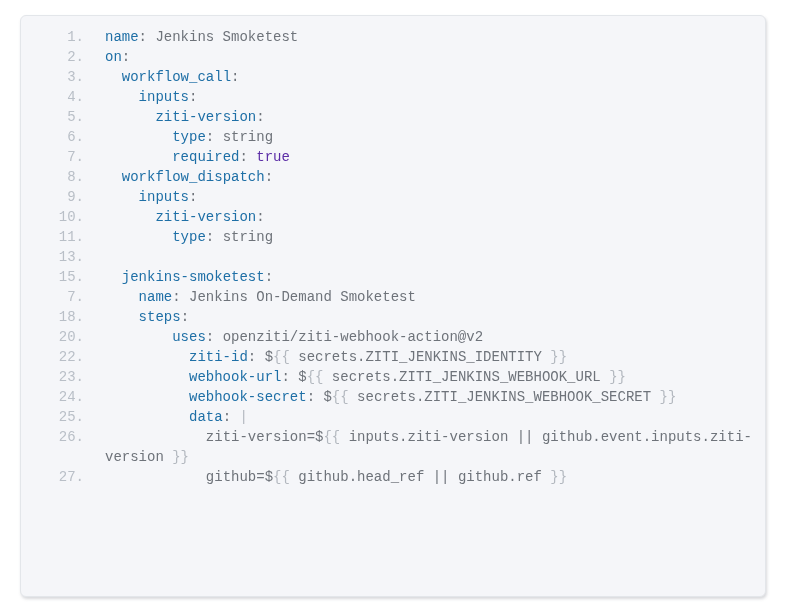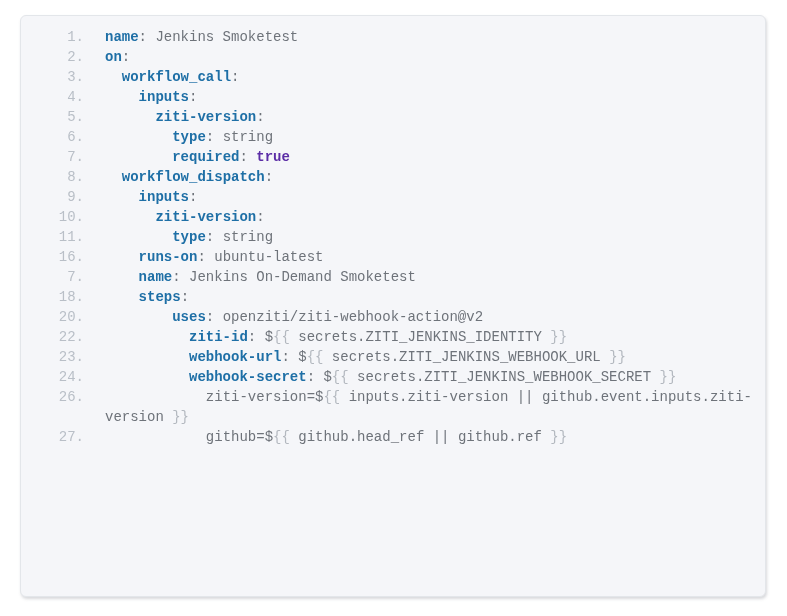--- a/index.html
+++ b/index.html
@@ -37,24 +37,24 @@
     user-select: none;
     white-space: pre;
   }
   .line-code {
     flex: 0 0 658px;
     max-width: 658px;
     white-space: pre-wrap;
     word-break: normal;
     color: var(--plain, #6e737a);
   }
-  .tok-key   { color: var(--key, #1e6fa6); font-weight: bold; }
+  .tok-key   { color: var(--key, #1e6fa6); font-weight: normal; }
   .tok-plain { color: var(--plain, #6e737a); }
   .tok-light { color: var(--light, #b3b8bf); }
-  .tok-bool  { color: var(--bool, #5b2da6); font-weight: bold; }
+  .tok-bool  { color: var(--bool, #5b2da6); font-weight: normal; }
 </style>
 </head>
 <body>
 
 <div class="code-card">
   <div>
       <div class="code-line">
         <span class="line-num">1.</span>
         <span class="line-code"><span class="tok-key">name</span><span class="tok-plain">: Jenkins Smoketest</span></span>
       </div>
@@ -92,22 +92,26 @@
       </div>
       <div class="code-line">
         <span class="line-num">10.</span>
         <span class="line-code"><span class="tok-plain">      </span><span class="tok-key">ziti-version</span><span class="tok-plain">:</span></span>
       </div>
       <div class="code-line">
         <span class="line-num">11.</span>
         <span class="line-code"><span class="tok-plain">        </span><span class="tok-key">type</span><span class="tok-plain">: string</span></span>
       </div>
       <div class="code-line">
-        <span class="line-num">16.</span>
-        <span class="line-code"><span class="tok-plain">    </span><span class="tok-key">runs-on</span><span class="tok-plain">: ubuntu-latest</span></span>
+        <span class="line-num">13.</span>
+        <span class="line-code"></span>
+      </div>
+      <div class="code-line">
+        <span class="line-num">15.</span>
+        <span class="line-code"><span class="tok-plain">  </span><span class="tok-key">jenkins-smoketest</span><span class="tok-plain">:</span></span>
       </div>
       <div class="code-line">
         <span class="line-num">7.</span>
         <span class="line-code"><span class="tok-plain">    </span><span class="tok-key">name</span><span class="tok-plain">: Jenkins On-Demand Smoketest</span></span>
       </div>
       <div class="code-line">
         <span class="line-num">18.</span>
         <span class="line-code"><span class="tok-plain">    </span><span class="tok-key">steps</span><span class="tok-plain">:</span></span>
       </div>
       <div class="code-line">
@@ -120,20 +124,24 @@
       </div>
       <div class="code-line">
         <span class="line-num">23.</span>
         <span class="line-code"><span class="tok-plain">          </span><span class="tok-key">webhook-url</span><span class="tok-plain">: $</span><span class="tok-light">{{</span><span class="tok-plain"> secrets.ZITI_JENKINS_WEBHOOK_URL </span><span class="tok-light">}}</span></span>
       </div>
       <div class="code-line">
         <span class="line-num">24.</span>
         <span class="line-code"><span class="tok-plain">          </span><span class="tok-key">webhook-secret</span><span class="tok-plain">: $</span><span class="tok-light">{{</span><span class="tok-plain"> secrets.ZITI_JENKINS_WEBHOOK_SECRET </span><span class="tok-light">}}</span></span>
       </div>
       <div class="code-line">
+        <span class="line-num">25.</span>
+        <span class="line-code"><span class="tok-plain">          </span><span class="tok-key">data</span><span class="tok-plain">: </span><span class="tok-light">|</span></span>
+      </div>
+      <div class="code-line">
         <span class="line-num">26.</span>
         <span class="line-code"><span class="tok-plain">            ziti-version=$</span><span class="tok-light">{{</span><span class="tok-plain"> inputs.ziti-version || github.event.inputs.ziti-version </span><span class="tok-light">}}</span></span>
       </div>
       <div class="code-line">
         <span class="line-num">27.</span>
         <span class="line-code"><span class="tok-plain">            github=$</span><span class="tok-light">{{</span><span class="tok-plain"> github.head_ref || github.ref </span><span class="tok-light">}}</span></span>
       </div>
     </div>
 </div>
 

